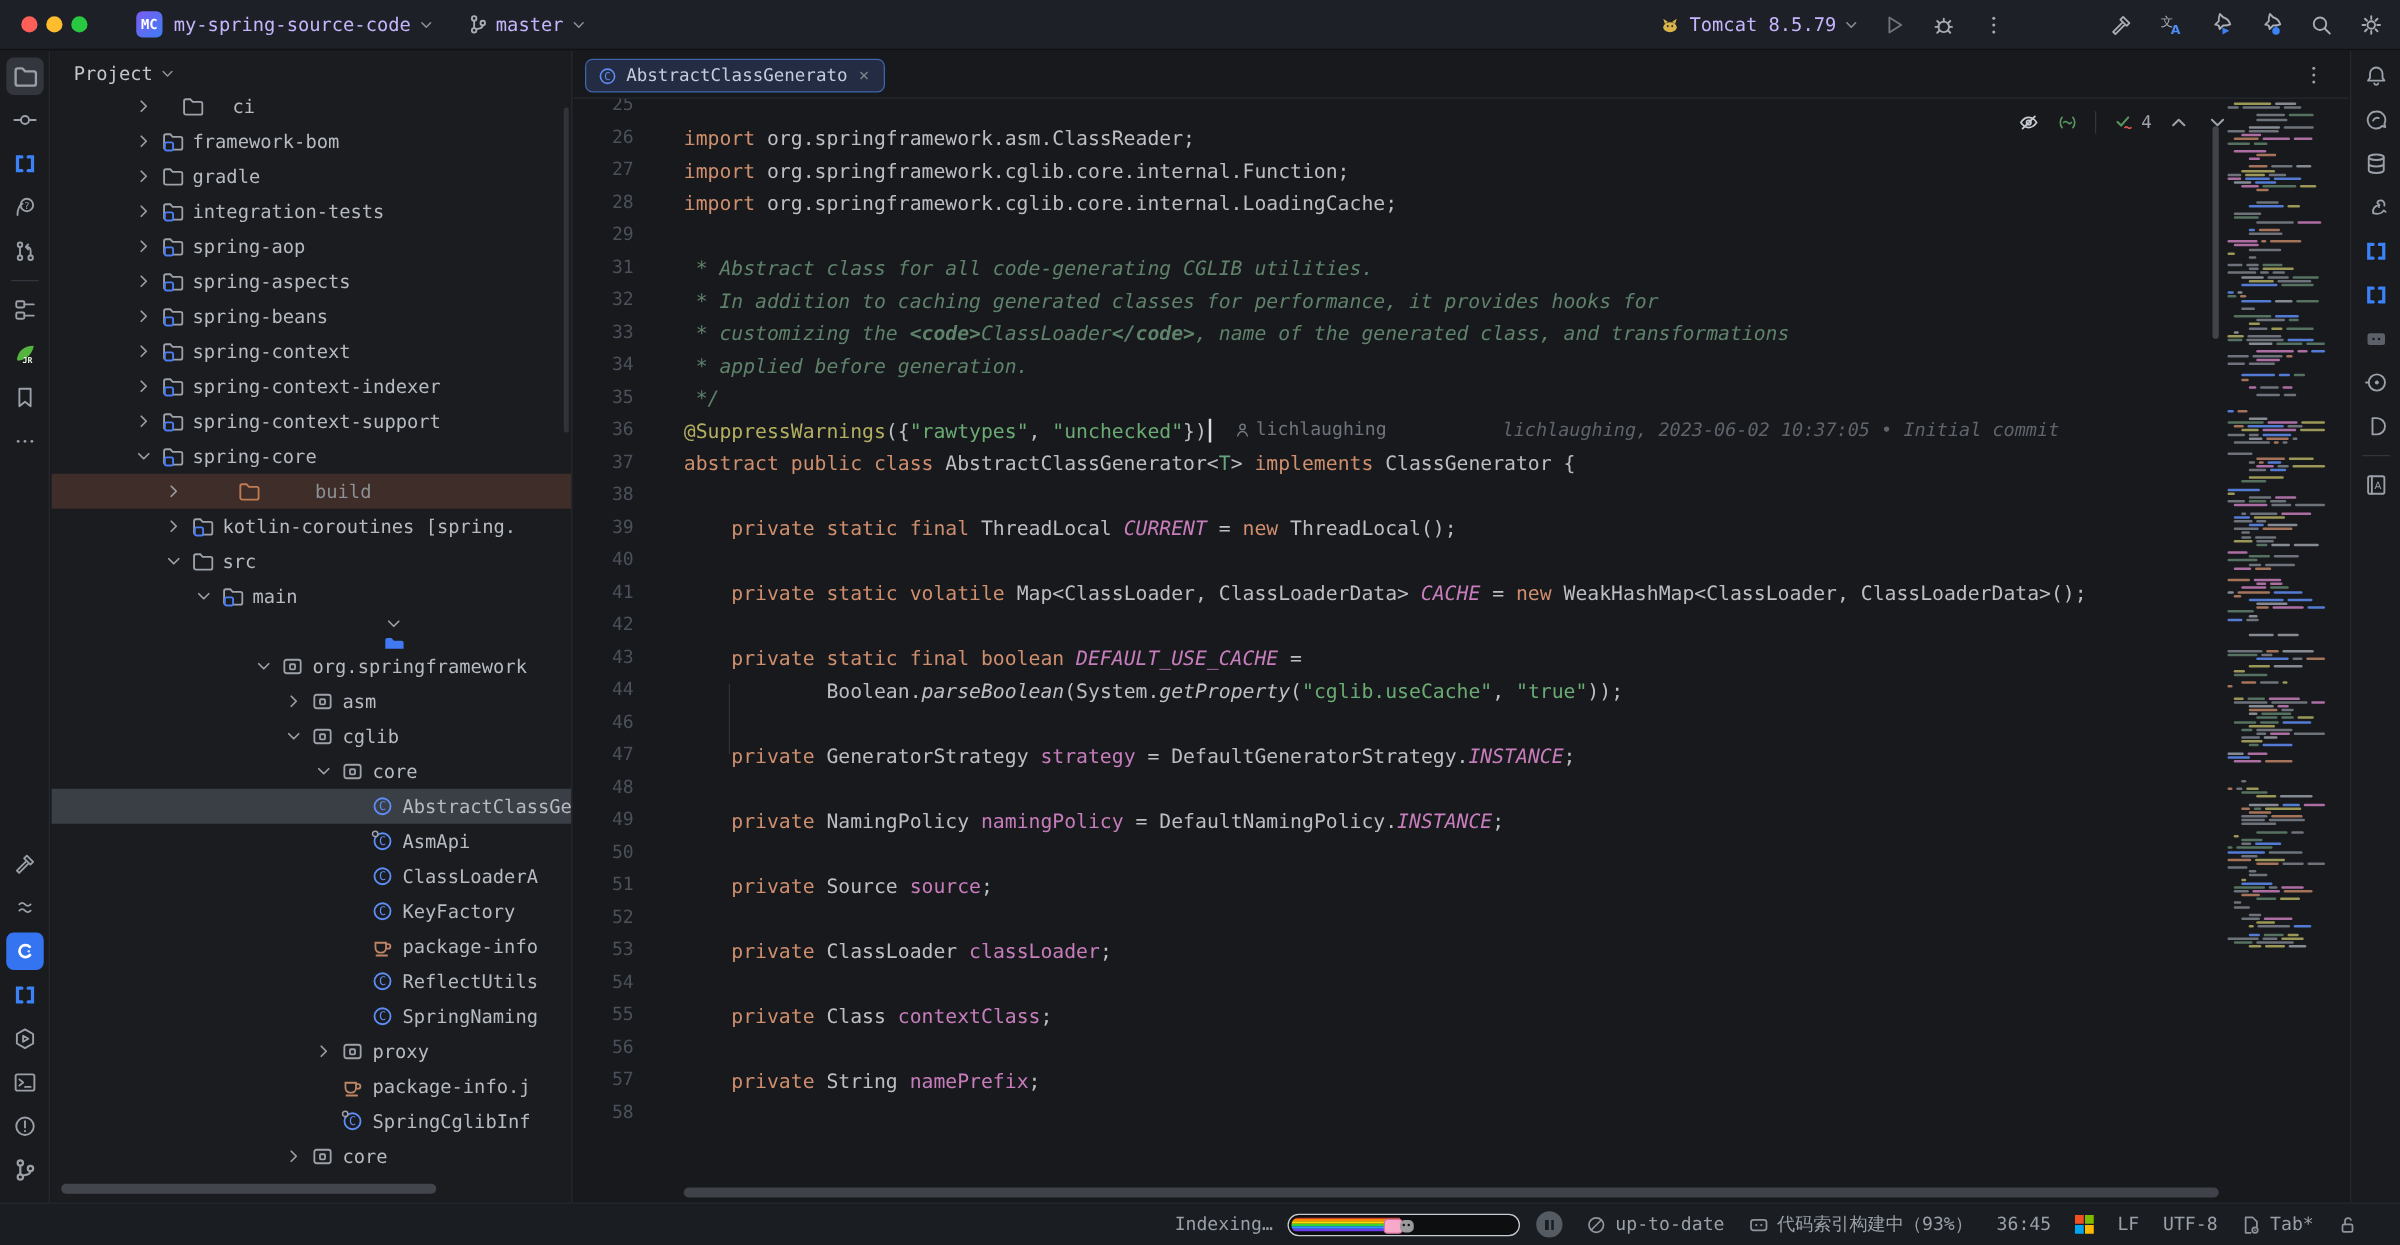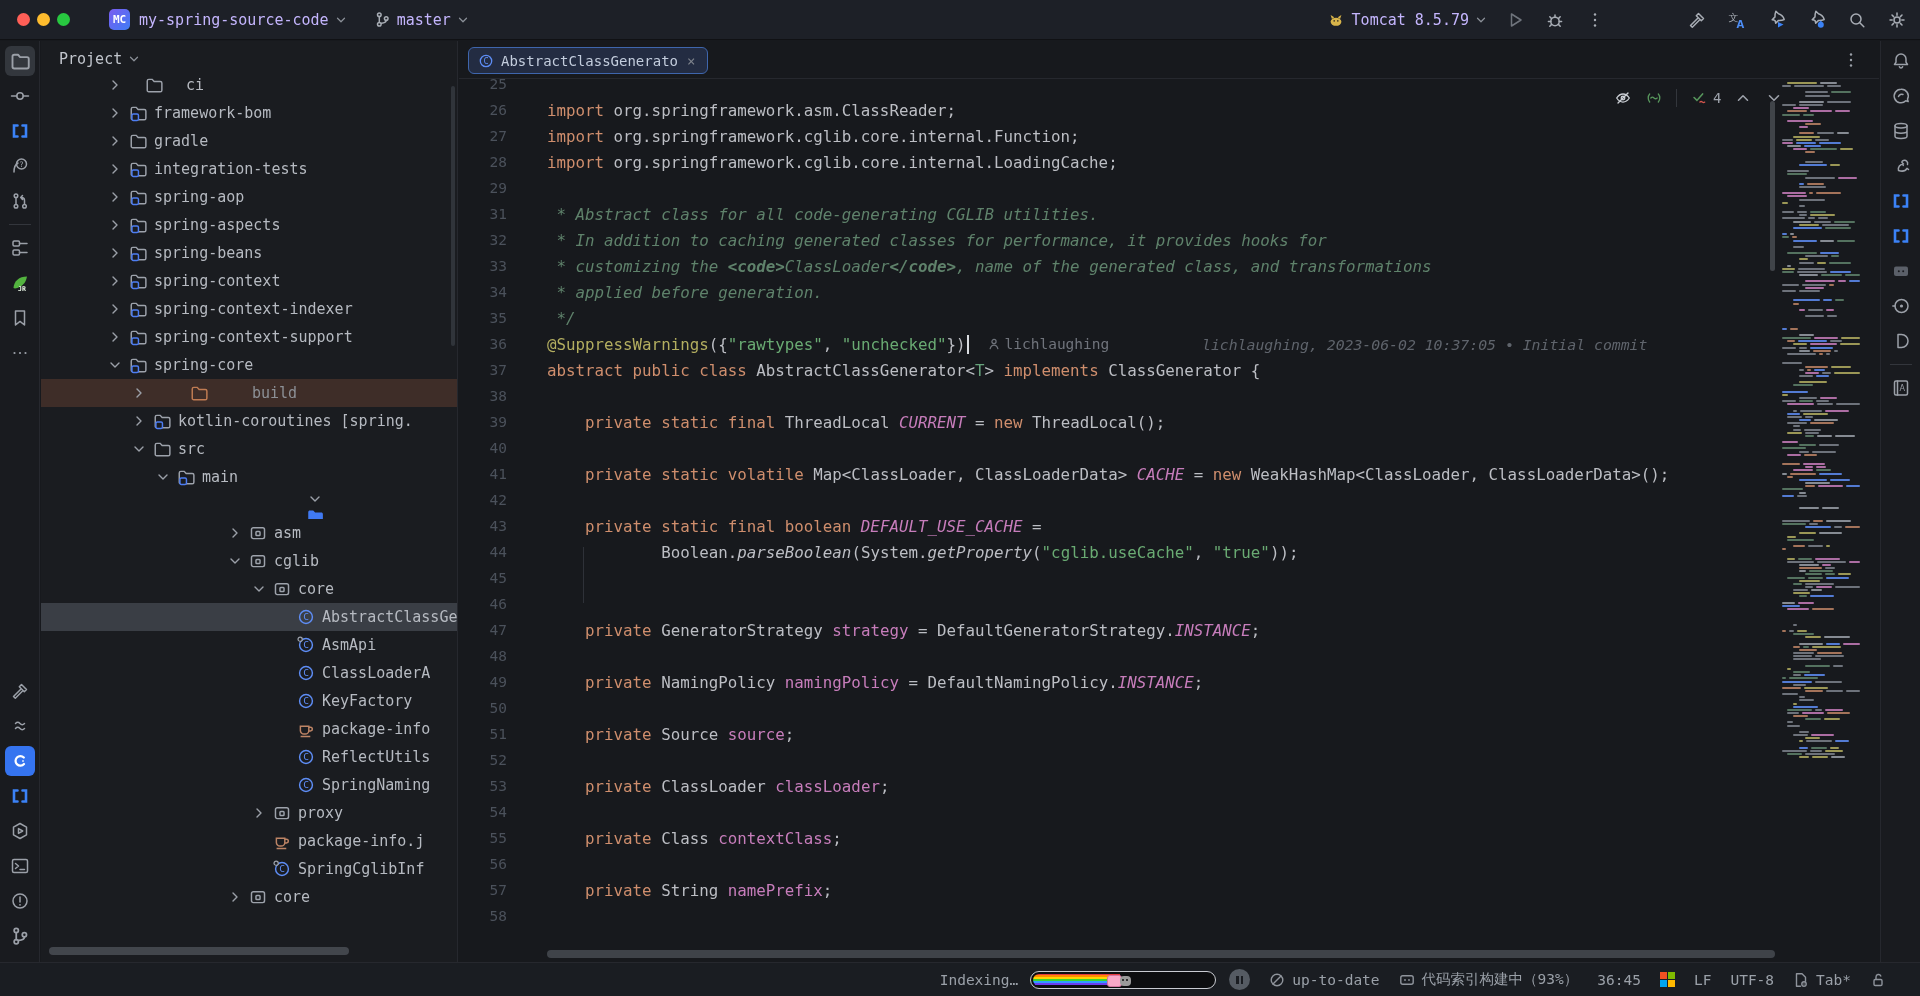--- a/index.html
+++ b/index.html
@@ -584,20 +584,34 @@
               <path d="M4 6l4 4 4-4"></path>
             </svg>
           </span>
           <span class="ticon">
             <svg viewBox="0 0 16 16">
               <path d="M2 4.4c0-.8.6-1.4 1.4-1.4h3l1.7 1.9h5.5c.8 0 1.4.6 1.4 1.4v6.3c0 .8-.6 1.4-1.4 1.4H3.4c-.8 0-1.4-.6-1.4-1.4z" fill="#4079f2"></path>
             </svg>
           </span>
           <span class="tlabel">java</span>
         </div>
+        <div class="trow" style="padding-left: 162px;">
+          <span class="tchev">
+            <svg viewBox="0 0 16 16" fill="none" stroke="currentColor" stroke-width="1.4" stroke-linecap="round" stroke-linejoin="round">
+              <path d="M4 6l4 4 4-4"></path>
+            </svg>
+          </span>
+          <span class="ticon">
+            <svg viewBox="0 0 16 16" fill="none" stroke="#9da2ab" stroke-width="1.3">
+              <rect x="2.2" y="3.4" width="11.6" height="9.6" rx="1.6"></rect>
+              <rect x="6.2" y="6.6" width="3.6" height="3.6" rx=".7"></rect>
+            </svg>
+          </span>
+          <span class="tlabel">org.springframework</span>
+        </div>
         <div class="trow" style="padding-left: 186px;">
           <span class="tchev">
             <svg viewBox="0 0 16 16" fill="none" stroke="currentColor" stroke-width="1.4" stroke-linecap="round" stroke-linejoin="round">
               <path d="M6 4l4 4-4 4"></path>
             </svg>
           </span>
           <span class="ticon">
             <svg viewBox="0 0 16 16" fill="none" stroke="#9da2ab" stroke-width="1.3">
               <rect x="2.2" y="3.4" width="11.6" height="9.6" rx="1.6"></rect>
               <rect x="6.2" y="6.6" width="3.6" height="3.6" rx=".7"></rect>
@@ -859,24 +873,20 @@
             <span class="ln">42</span>
             <span class="src"></span>
           </div>
           <div class="crow">
             <span class="ln">43</span>
             <span class="src"><span class="p">    </span><span class="k">private static final boolean </span><span class="sf">DEFAULT_USE_CACHE</span><span class="p"> =</span></span>
           </div>
           <div class="crow">
             <span class="ln">44</span>
             <span class="src"><span class="p">            </span><span class="t">Boolean.</span><span class="m">parseBoolean</span><span class="p">(</span><span class="t">System.</span><span class="m">getProperty</span><span class="p">(</span><span class="s">"cglib.useCache"</span><span class="p">, </span><span class="s">"true"</span><span class="p">));</span></span>
-          </div>
-          <div class="crow">
-            <span class="ln">45</span>
-            <span class="src"></span>
           </div>
           <div class="crow">
             <span class="ln">46</span>
             <span class="src"></span>
           </div>
           <div class="crow">
             <span class="ln">47</span>
             <span class="src"><span class="p">    </span><span class="k">private </span><span class="t">GeneratorStrategy </span><span class="f">strategy</span><span class="p"> = </span><span class="t">DefaultGeneratorStrategy.</span><span class="sf">INSTANCE</span><span class="p">;</span></span>
           </div>
           <div class="crow">

